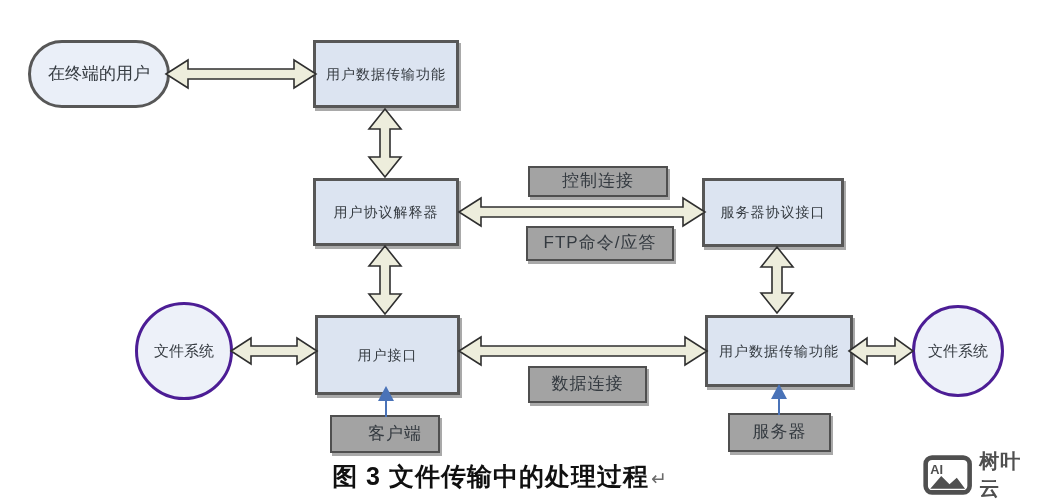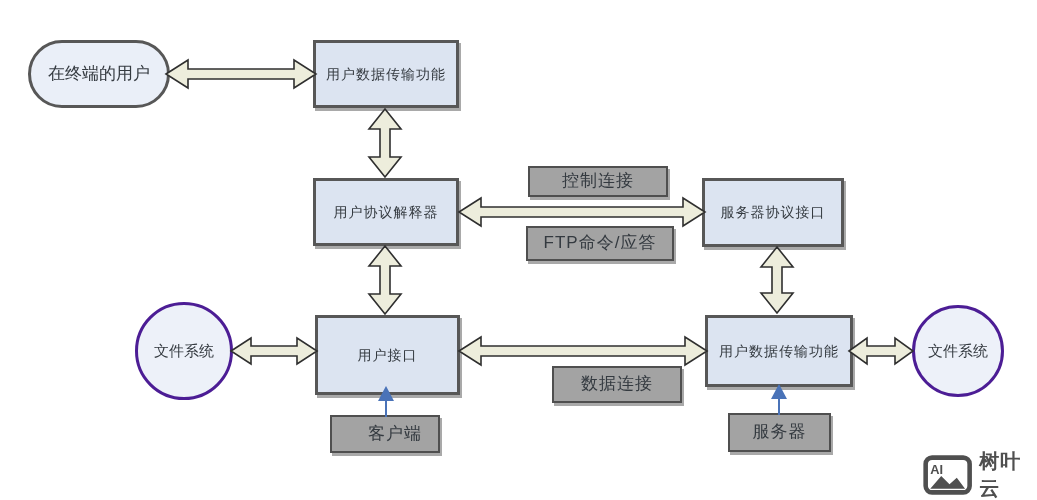--- a/index.html
+++ b/index.html
@@ -77,21 +77,21 @@
   </div>
 
   <div class="node labelbox" style="left:528px;top:166px;width:140px;height:31px;">
     <span>控制连接</span>
   </div>
 
   <div class="node labelbox" style="left:526px;top:226px;width:148px;height:35px;">
     <span>FTP命令/应答</span>
   </div>
 
-  <div class="node labelbox" style="left:528px;top:366px;width:130px;height:37px;margin-left:24px;">
+  <div class="node labelbox" style="left:528px;top:366px;width:119px;height:37px;">
     <span>数据连接</span>
   </div>
 
   <div class="node labelbox" style="left:330px;top:415px;width:110px;height:38px;padding-left:20px;">
     <span>客户端</span>
   </div>
 
   <div class="node labelbox" style="left:728px;top:413px;width:103px;height:39px;">
     <span>服务器</span>
   </div>
@@ -131,20 +131,23 @@
   <svg class="arrow-svg" style="left:374px;top:384px;" width="24" height="34">
     <line class="blue-line" x1="12" y1="33" x2="12" y2="12"></line>
     <polygon class="blue-head" points="12,2 4,17 20,17"></polygon>
   </svg>
 
   <svg class="arrow-svg" style="left:767px;top:382px;" width="24" height="34">
     <line class="blue-line" x1="12" y1="33" x2="12" y2="12"></line>
     <polygon class="blue-head" points="12,2 4,17 20,17"></polygon>
   </svg>
 
+  <div class="caption">
+    <span>图 3  文件传输中的处理过程</span><span class="return-mark">↵</span>
+  </div>
 
   <div class="watermark">
     <svg width="56" height="46" viewBox="0 0 56 46">
       <rect x="4" y="4" width="48" height="38" rx="7" fill="none" stroke="#4f4f4f" stroke-width="5"></rect>
       <text x="9" y="22" font-size="14" font-weight="bold" fill="#4f4f4f" font-family="Liberation Sans, sans-serif">AI</text>
       <path d="M9,38 L21,24 L30,33 L38,26 L47,38 Z" fill="#4f4f4f"></path>
     </svg>
     <span class="watermark-text">树叶云</span>
   </div>
 

